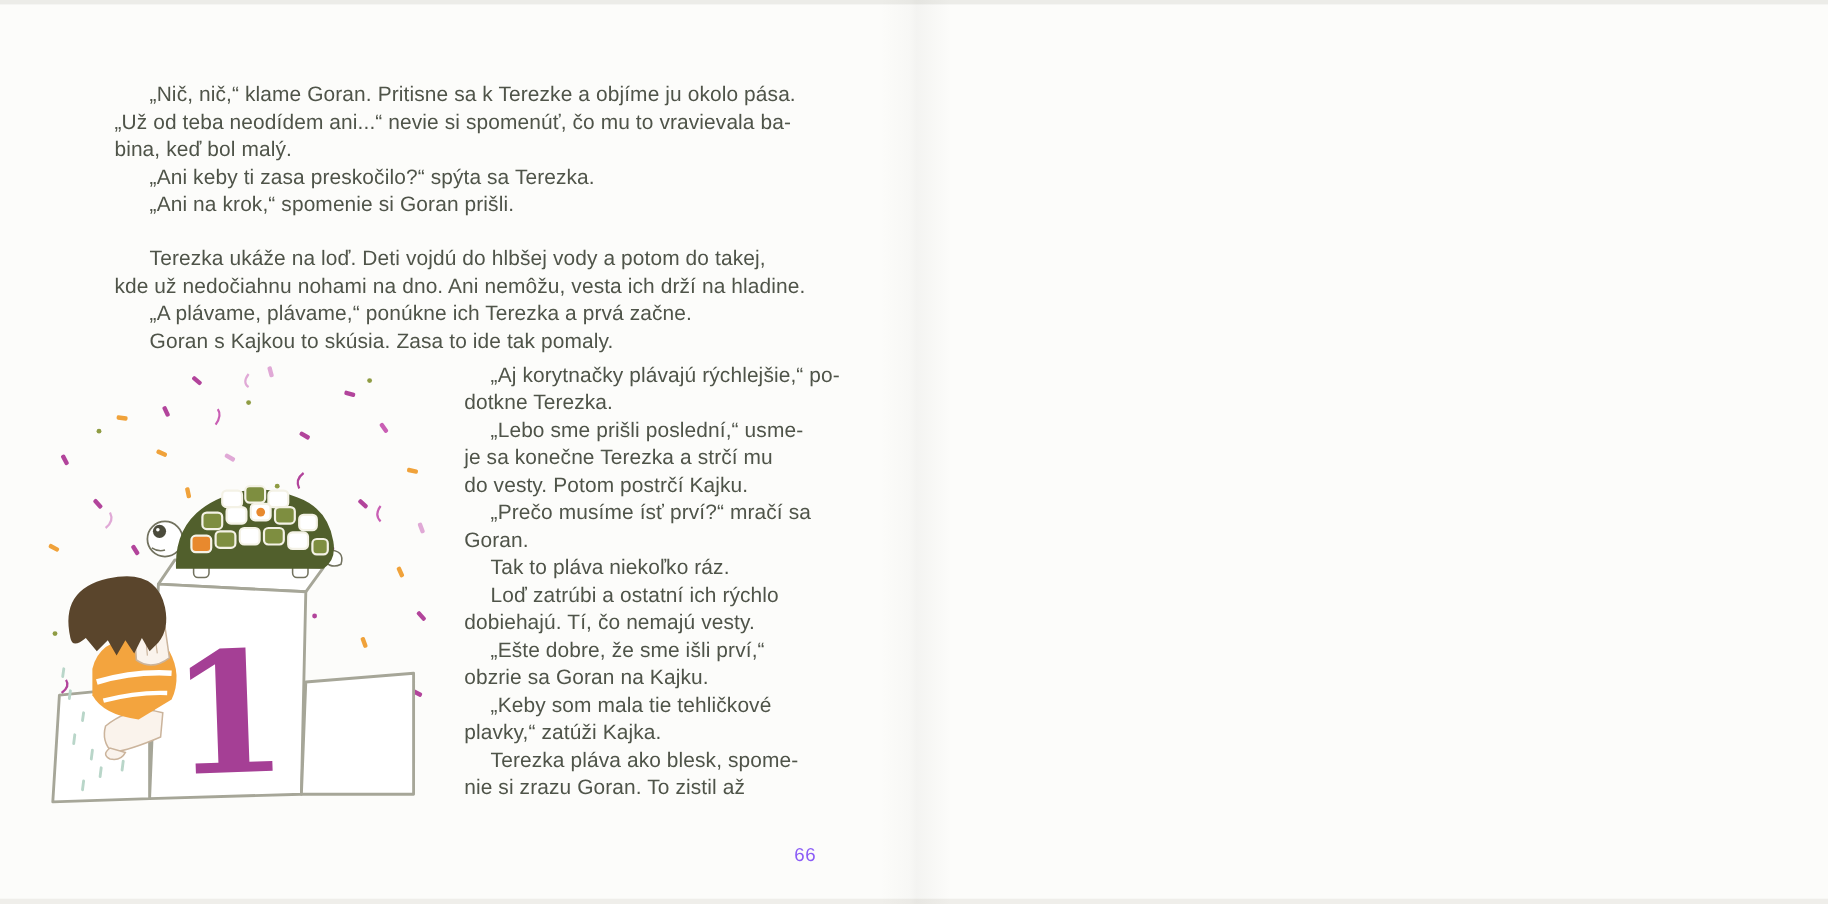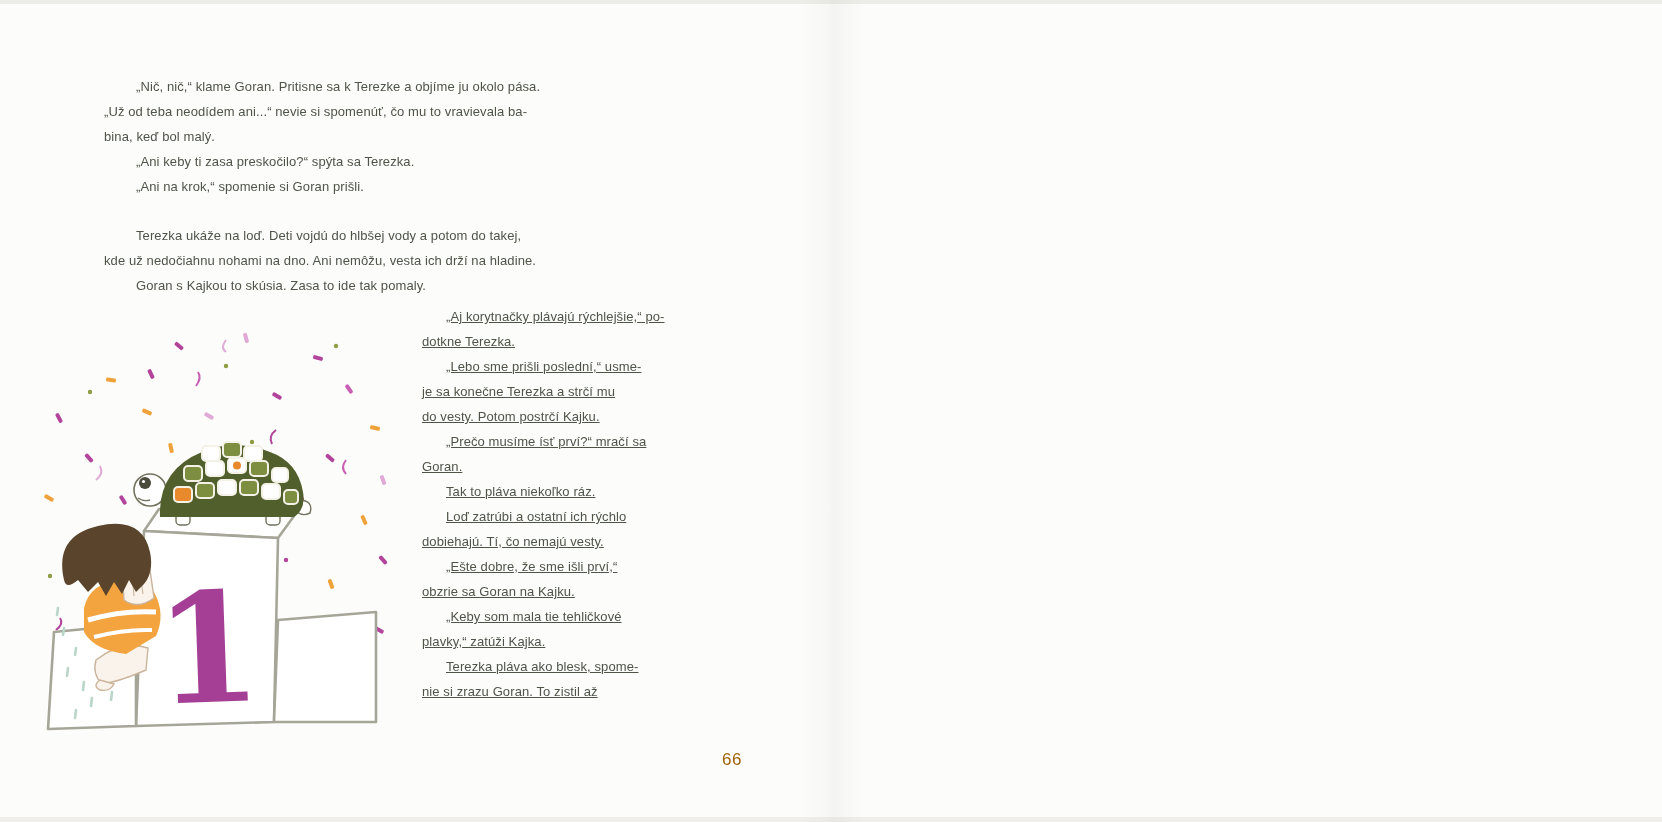--- a/index.html
+++ b/index.html
@@ -15,26 +15,26 @@
   .gutter{
     position:absolute;left:800px;top:0;width:64px;height:100%;
     background:linear-gradient(90deg,rgba(0,0,0,0) 0%,rgba(60,60,50,0.025) 42%,rgba(60,60,50,0.045) 52%,rgba(0,0,0,0) 100%);
     pointer-events:none;
   }
   .page{position:absolute;top:0;height:100%;}
   .page-left{left:0;width:830px;}
   .page-right{left:830px;width:832px;}
   .text-col{position:absolute;}
   .left-text{left:104px;top:74px;width:620px;}
-  .para{margin:0;white-space:pre;font-size:13px;line-height:25px;letter-spacing:0.1px;}
+  .para{margin:0;white-space:pre;font-size:19px;line-height:25px;letter-spacing:0.1px;}
   .para.indent{text-indent:32px;}
   .para.gap{margin-top:24px;}
   .left-narrow{margin-left:318px;margin-top:6px;}
-  .left-narrow .para.indent{text-indent:24px;text-decoration:underline;}
-  .pagenum{position:absolute;top:750px;font-size:17px;color:#a16207;letter-spacing:0.5px;}
+  .left-narrow .para.indent{text-indent:24px;}
+  .pagenum{position:absolute;top:768px;font-size:17px;color:#8b5cf6;letter-spacing:0.5px;}
   #pn-left{left:722px;}
   .illu-left{position:absolute;left:26px;top:330px;width:384px;height:404px;}
 </style>
 </head>
 <body>
 
 <div class="scan-edge top"></div>
 <div class="scan-edge bottom"></div>
 
 <div>
@@ -144,20 +144,21 @@
 
     <div class="text-col left-text">
       <div>
           <p class="para indent">„Nič, nič,“ klame Goran. Pritisne sa k Terezke a objíme ju okolo pása.
 „Už od teba neodídem ani...“ nevie si spomenúť, čo mu to vravievala ba-
 bina, keď bol malý.</p>
           <p class="para indent">„Ani keby ti zasa preskočilo?“ spýta sa Terezka.</p>
           <p class="para indent">„Ani na krok,“ spomenie si Goran prišli.</p>
           <p class="para indent gap">Terezka ukáže na loď. Deti vojdú do hlbšej vody a potom do takej,
 kde už nedočiahnu nohami na dno. Ani nemôžu, vesta ich drží na hladine.</p>
+          <p class="para indent">„A plávame, plávame,“ ponúkne ich Terezka a prvá začne.</p>
           <p class="para indent">Goran s Kajkou to skúsia. Zasa to ide tak pomaly.</p>
         </div>
       <div class="left-narrow">
           <p class="para indent">„Aj korytnačky plávajú rýchlejšie,“ po-
 dotkne Terezka.</p>
           <p class="para indent">„Lebo sme prišli poslední,“ usme-
 je sa konečne Terezka a strčí mu
 do vesty. Potom postrčí Kajku.</p>
           <p class="para indent">„Prečo musíme ísť prví?“ mračí sa
 Goran.</p>

